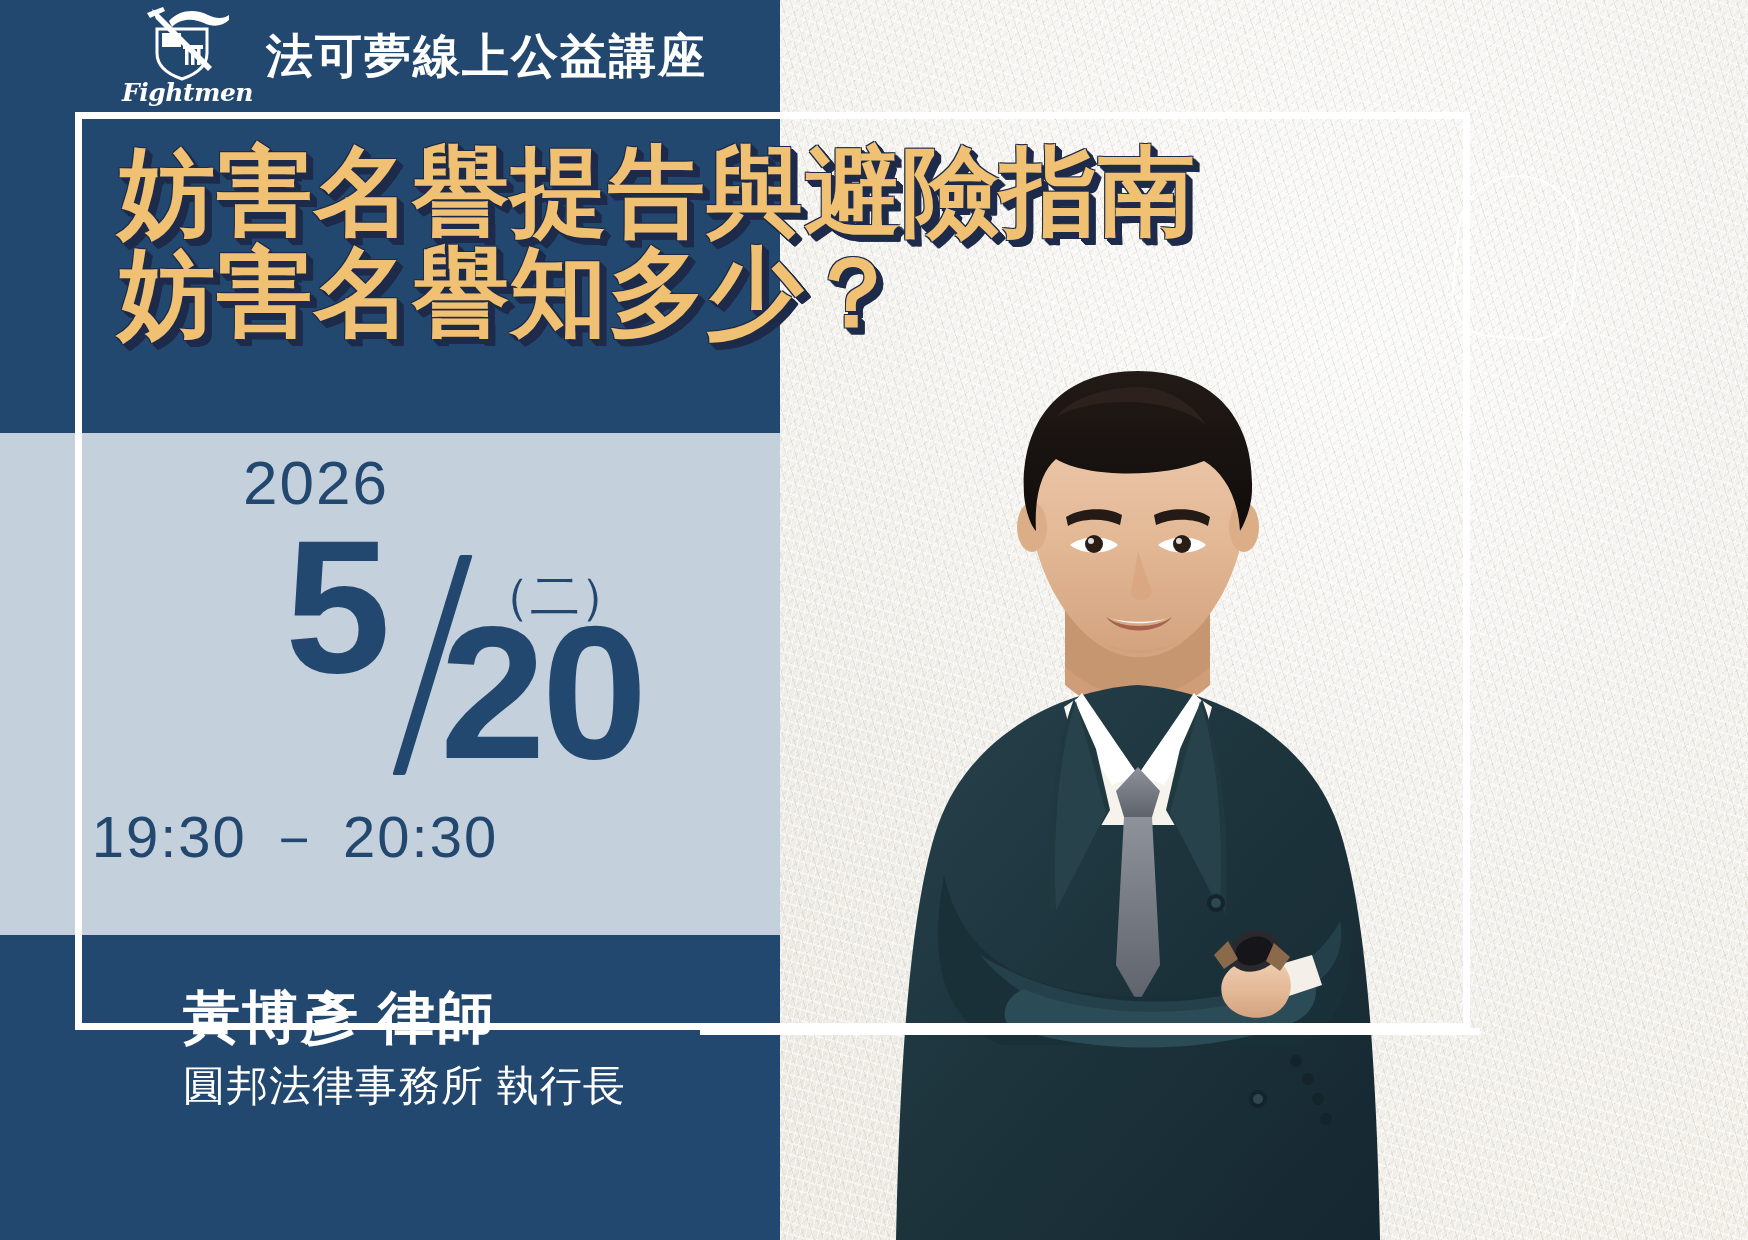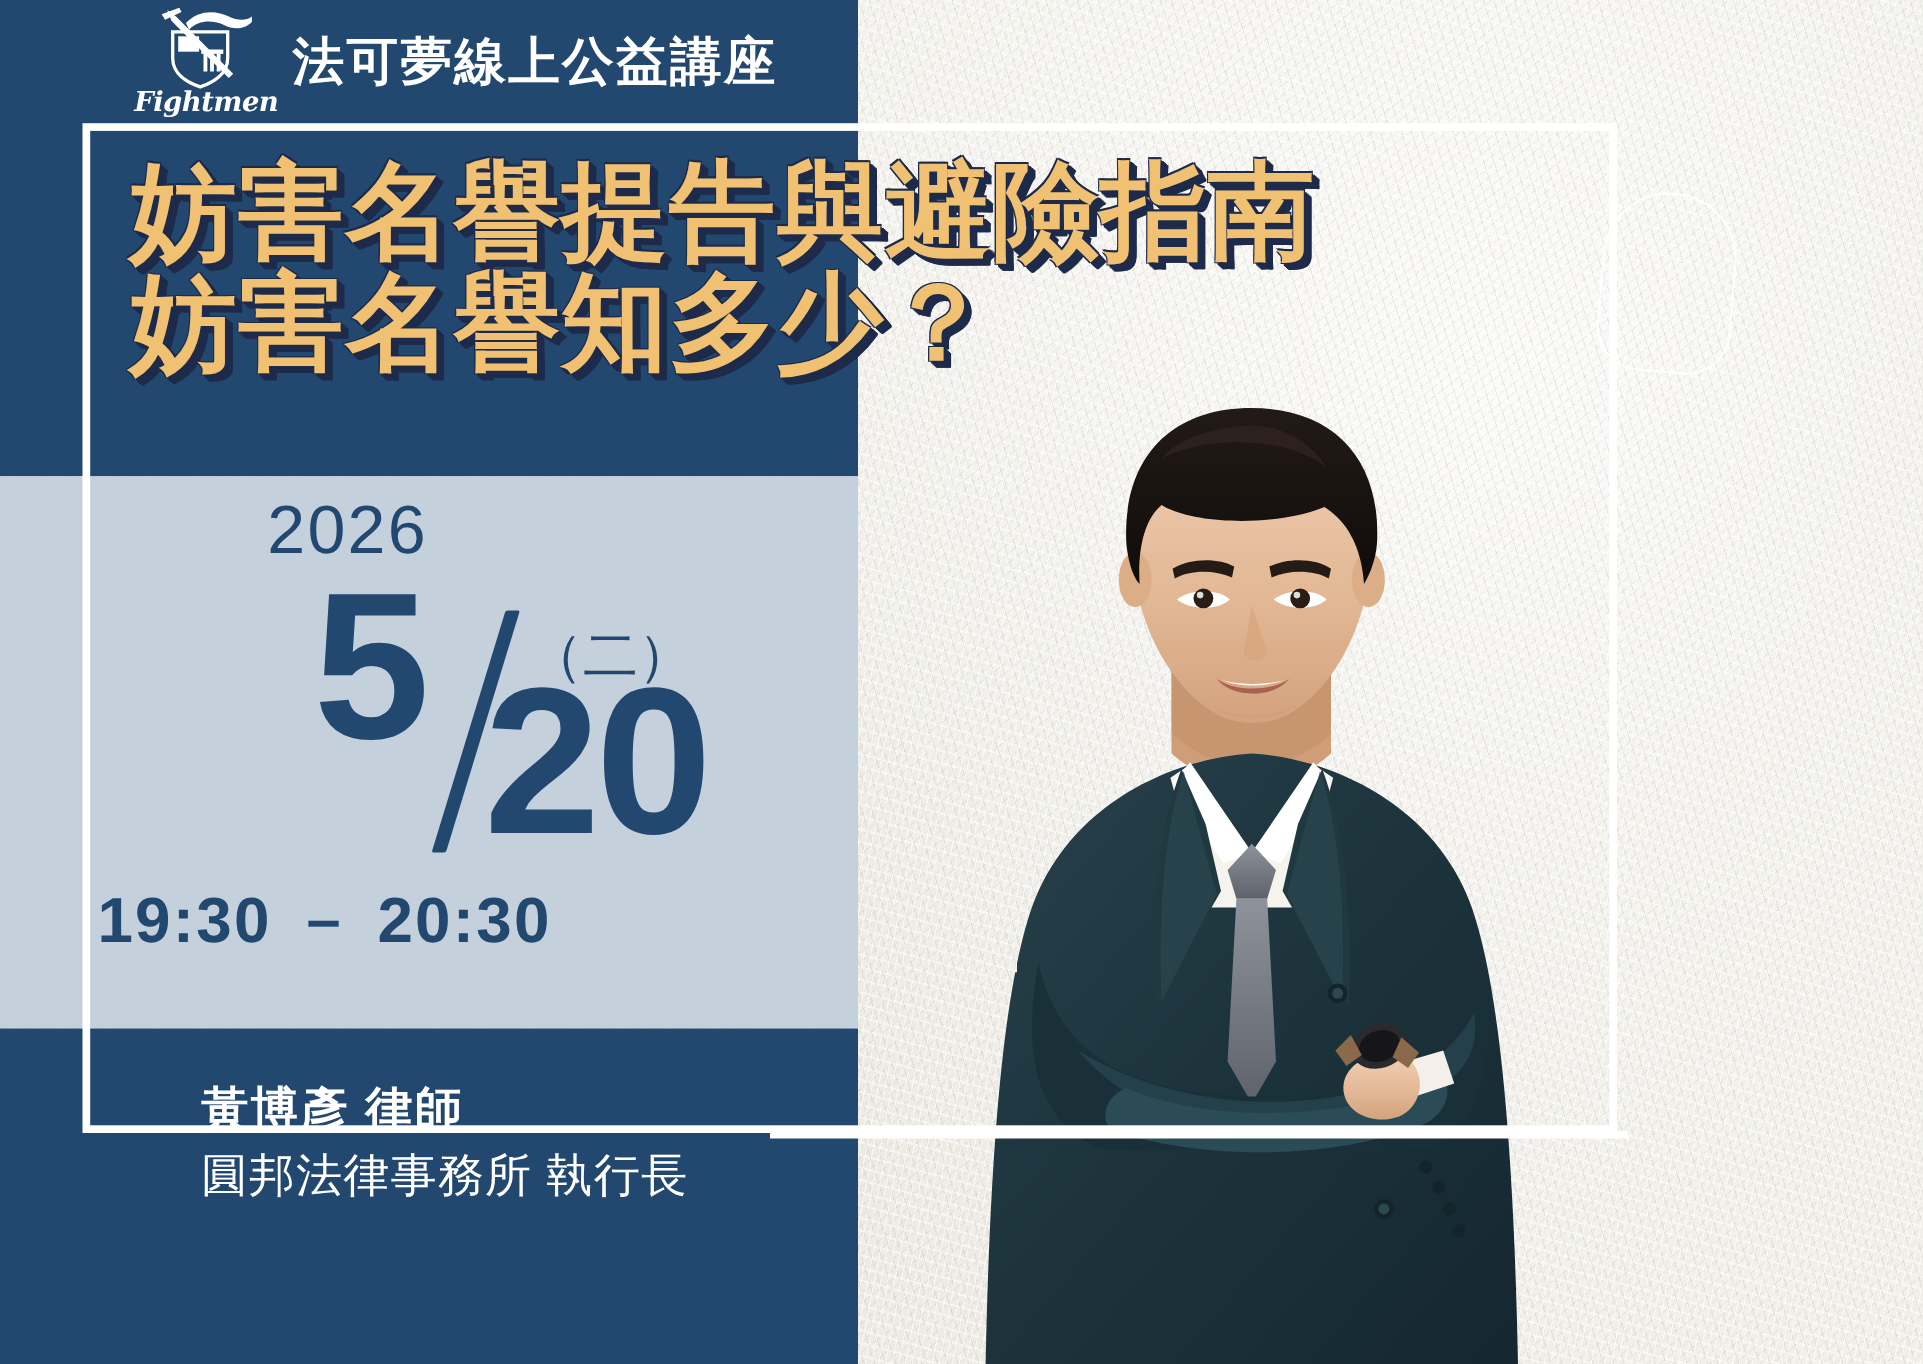--- a/index.html
+++ b/index.html
@@ -92,27 +92,27 @@
     position:absolute;left:210px;top:86px;font-size:190px;font-weight:700;
     color:#234870;line-height:1;letter-spacing:-4px;
   }
   .weekday{
     position:absolute;left:250px;top:60px;font-size:50px;font-weight:400;
     color:#234870;line-height:1;
   }
   .timeline{
     position:absolute;left:0;top:375px;width:780px;text-align:center;
     padding-right:190px;box-sizing:border-box;
-    font-size:58px;font-weight:700;color:#234870;letter-spacing:2px;line-height:1;
+    font-size:58px;font-weight:400;color:#234870;letter-spacing:2px;line-height:1;
   }
 
   
   .speaker{position:absolute;left:183px;top:985px;z-index:7;}
   .speaker-name{
-    font-size:43px;font-weight:700;color:#ffffff;line-height:1.15;letter-spacing:2px;white-space:nowrap;
+    font-size:57px;font-weight:700;color:#ffffff;line-height:1.15;letter-spacing:2px;white-space:nowrap;
   }
   .speaker-role{
     font-size:42px;font-weight:400;color:#ffffff;line-height:1.2;letter-spacing:1px;
     margin-top:10px;white-space:nowrap;
   }
 
   
   .portrait{position:absolute;left:860px;top:355px;width:560px;height:885px;z-index:5;}
 </style>
 </head>

